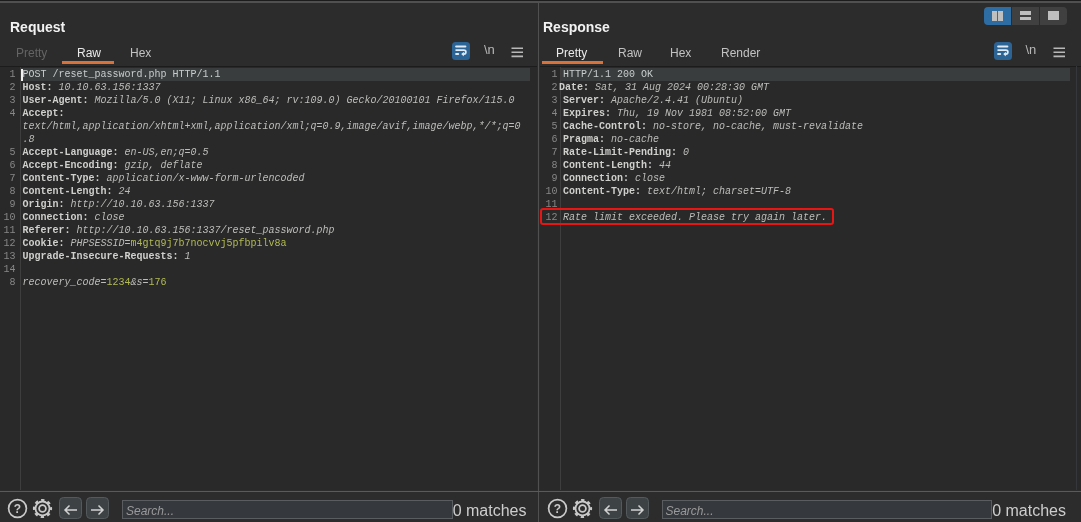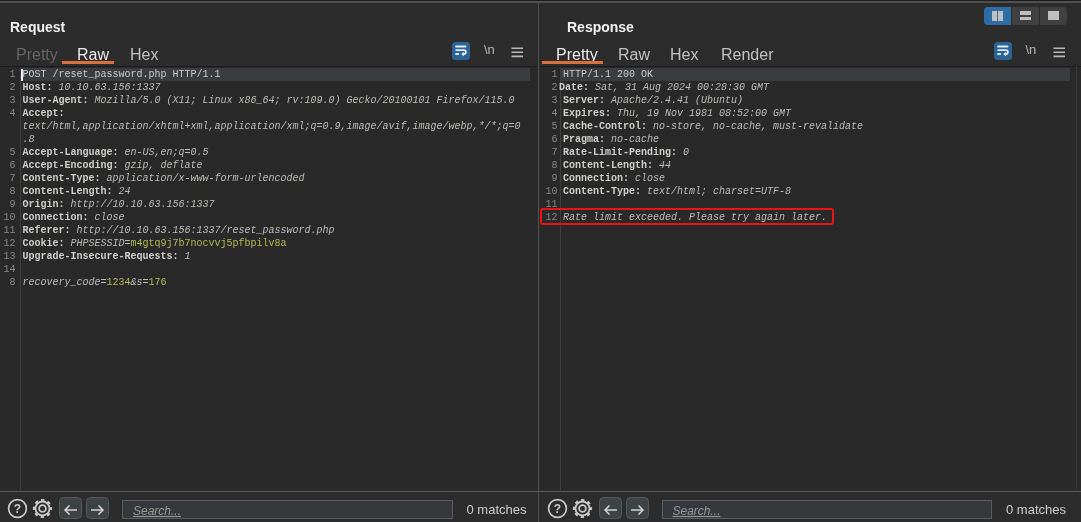--- a/index.html
+++ b/index.html
@@ -1,34 +1,34 @@
 <!DOCTYPE html>
 <html><head><meta charset="utf-8">
 <style>
 * { margin:0; padding:0; box-sizing:border-box; }
 html,body { width:1081px; height:522px; overflow:hidden; }
 body { background:#2c2c2d; font-family:"Liberation Sans", sans-serif; position:relative; }
 .panel { position:absolute; top:0; height:522px; }
 .title { position:absolute; top:18.5px; font-size:14px; font-weight:bold; color:#f2f2f2; }
-.tab { position:absolute; top:46px; font-size:16px; }
+.tab { position:absolute; top:46px; font-size:12px; }
 .underline { position:absolute; top:61px; height:3px; background:#d9713a; }
 .editor { position:absolute; top:66px; height:424px; background:#292929; border-top:1px solid #1c1c1c; }
 .gutsep { position:absolute; top:67px; bottom:32px; width:1px; background:#3e3e3e; }
 .ln { position:absolute; text-align:right; font-family:"Liberation Mono", monospace; font-size:10px; line-height:13px; color:#888888; }
 .code { position:absolute; font-family:"Liberation Mono", monospace; font-size:10px; line-height:13px; white-space:pre; }
 .d { color:#bdbdba;font-style:italic; } .b { color:#c9cdce; }
 .h { color:#cfcfcc; font-weight:bold; }
 .v { color:#b2ba54; }
 .hl { position:absolute; top:1px; height:13px; background:#393d3e; }
 .caret { position:absolute; left:21px; top:1.5px; width:2px; height:12px; background:#f2f2f2; }
 .bbar { position:absolute; top:492px; width:538px; height:30px; background:#2c2c2d; }
 .navbtn { position:absolute; top:5px; width:23px; height:22px; background:#3d4345; border:1px solid #545a5c; border-radius:4.5px; text-align:center; }
 .search { position:absolute; left:122px; top:7.5px; width:330.5px; height:19px; background:#35383c; border:1px solid #595d60; }
-.ph { font-style:italic; font-size:12px; color:#9a9a9a; margin-left:10px; line-height:14px; display:inline-block;text-decoration:underline; }
-.matches { position:absolute; top:9.5px; left:451.5px; width:75px; text-align:right; font-size:13px; color:#cdcdcd; }
+.ph { font-style:italic; font-size:12px; color:#9a9a9a; margin-left:3px; line-height:14px; display:inline-block; }
+.matches { position:absolute; top:9.5px; left:451.5px; width:75px; text-align:right; font-size:16px; color:#cdcdcd; }
 .slashn { position:absolute; top:42px; font-size:13px; color:#b8b8b8; }
 .redbox { position:absolute; border:2.5px solid #e81515; border-radius:3px; }
 </style></head>
 <body>
 <div style="position:absolute;left:0;top:0;width:1081px;height:1px;background:#1c1c1c"></div>
 <div style="position:absolute;left:0;top:1px;width:1081px;height:1.5px;background:#505050"></div>
 <div style="position:absolute;left:537.5px;top:2px;width:1.5px;height:520px;background:#505050"></div>
 <div style="position:absolute;left:0;top:491px;width:1081px;height:1px;background:#5a5a5a"></div>
 
 <div class="panel" style="left:0;width:537px">
@@ -106,21 +106,21 @@
   <div class="navbtn" style="left:86px">
         <div style="margin-top:4px"><svg width="15" height="12" viewBox="0 0 15 12">
             <path d="M1 6 H13 M8.5 1.5 L13 6 L8.5 10.5" stroke="#d2d2d2" stroke-width="1.5" fill="none"></path>
           </svg></div>
       </div>
   <div class="search"><span class="ph">Search...</span></div>
   <div class="matches">0 matches</div>
 </div>
 </div>
 <div class="panel" style="left:539px;width:542px">
-<div class="title" style="left:28px">Response</div>
+<div class="title" style="left:4px">Response</div>
 <div class="tab" style="left:17px;color:#eaeaea">Pretty</div>
 <div class="tab" style="left:79px;color:#c2c2c2">Raw</div>
 <div class="tab" style="left:131px;color:#c2c2c2">Hex</div>
 <div class="tab" style="left:182px;color:#c2c2c2">Render</div>
 <div class="underline" style="left:2.5px;width:61px"></div>
 
 <div style="position:absolute;left:445px;top:7px;width:83px;height:18px">
  <div style="position:absolute;left:0;top:0;width:26.5px;height:18px;background:#2e6da4;border-radius:4px 0 0 4px"></div>
  <div style="position:absolute;left:28px;top:0;width:26.5px;height:18px;background:#404040"></div>
  <div style="position:absolute;left:56px;top:0;width:27px;height:18px;background:#404040;border-radius:0 4px 4px 0"></div>

